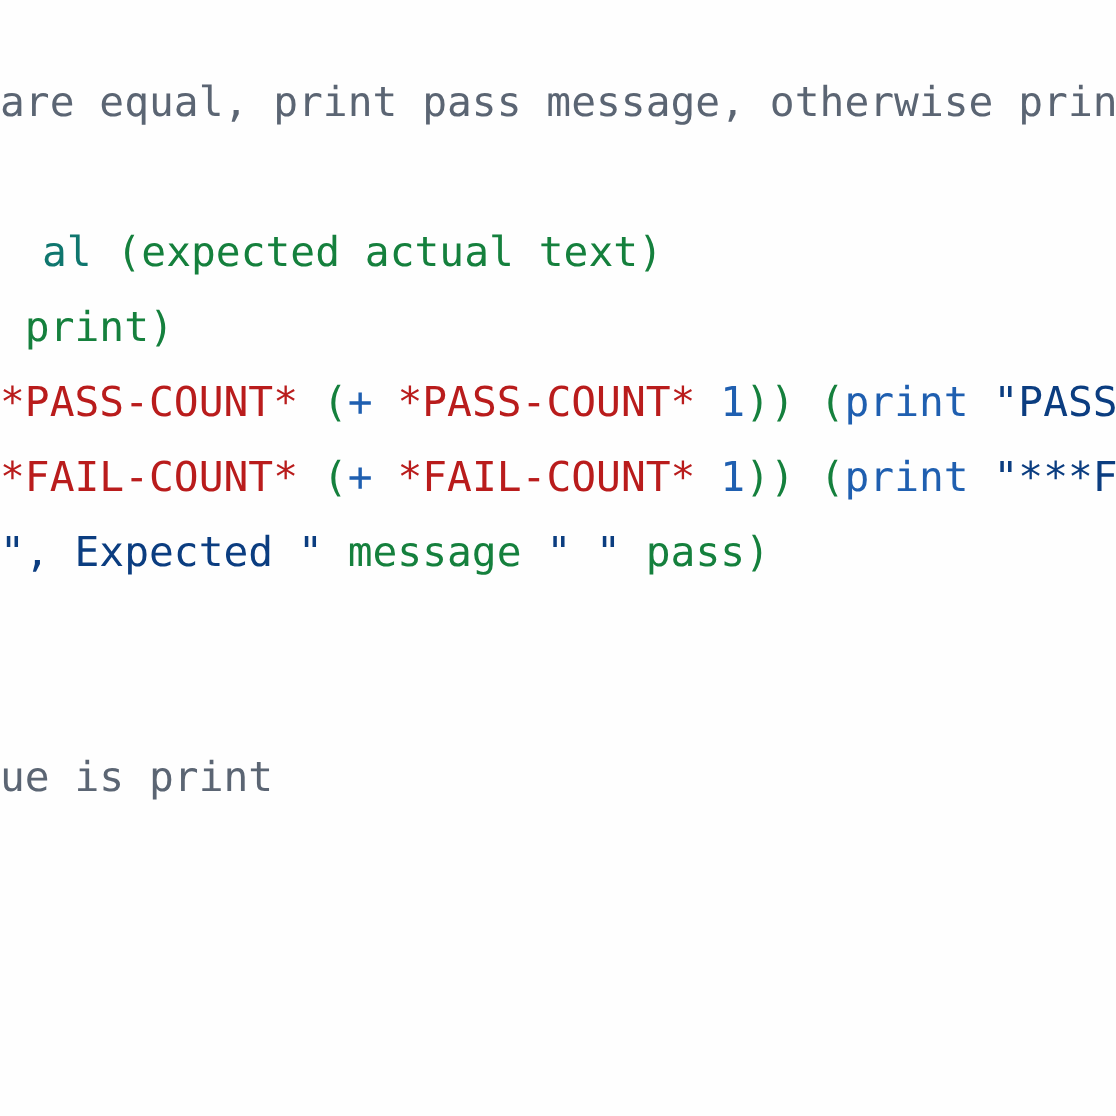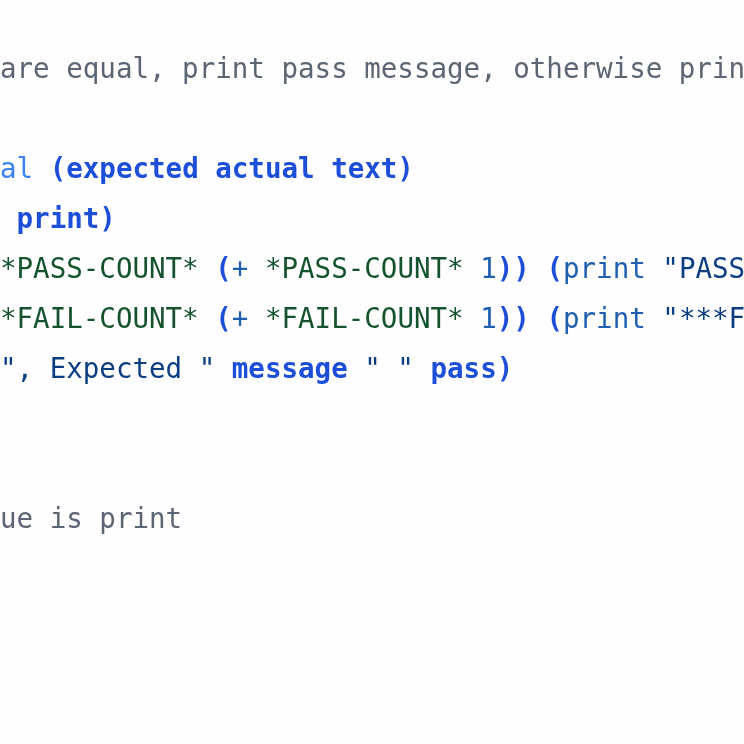--- a/index.html
+++ b/index.html
@@ -22,23 +22,23 @@
       left: 0;
       white-space: pre;
       font-family: "DejaVu Sans Mono", "Liberation Mono", monospace;
       font-size: 27.5px;
       line-height: 50px;
       height: 50px;
       color: #1b1b1b;
       letter-spacing: 0px;
     }
     .tok-comment { color: #5b6573; }
-    .tok-plain   { color: #1d4ed8; font-weight: bold; }
-    .tok-keyword { color: #3b82f6; }
-    .tok-var     { color: #14532d; }
+    .tok-plain   { color: #15803d; }
+    .tok-keyword { color: #0f766e; padding-left: 28px; }
+    .tok-var     { color: #b91c1c; }
     .tok-builtin { color: #1f5fb0; }
     .tok-number  { color: #1f5fb0; }
     .tok-string  { color: #0b3d80; }
   </style>
 </head>
 <body>
 
 <div class="editor">
   <div class="code-line" style="top: 43px;"><span class="tok-comment">are equal, print pass message, otherwise print</span></div>
   <div class="code-line" style="top: 143px;"><span class="tok-keyword">al</span><span class="tok-plain"> (expected actual text)</span></div>

